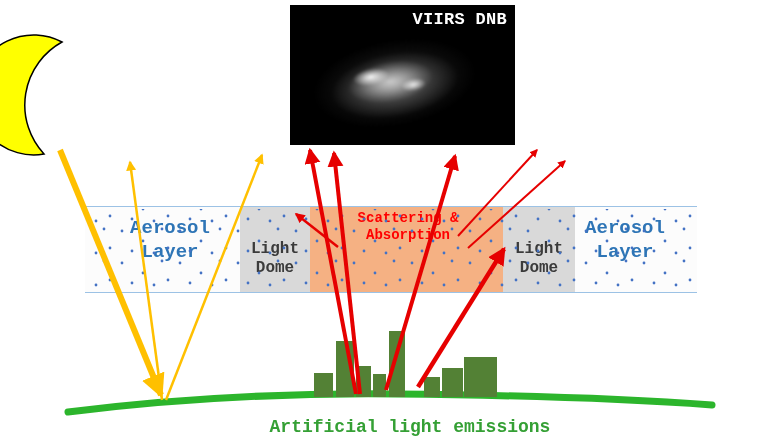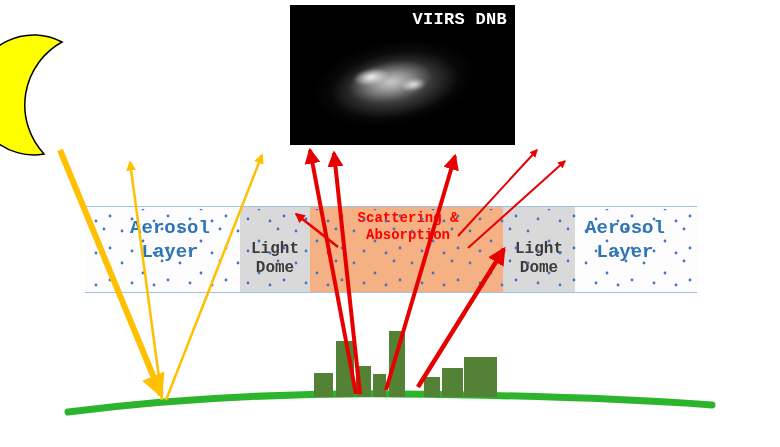--- a/index.html
+++ b/index.html
@@ -116,14 +116,15 @@
 
     <line x1="356" y1="394" x2="310" y2="150" stroke="#e60000" stroke-width="4" marker-end="url(#ar)"></line>
     <line x1="360" y1="394" x2="334" y2="153" stroke="#e60000" stroke-width="4" marker-end="url(#ar)"></line>
     <line x1="386" y1="390" x2="455" y2="156" stroke="#e60000" stroke-width="4" marker-end="url(#ar)"></line>
     <line x1="418" y1="387" x2="504" y2="249" stroke="#e60000" stroke-width="4.5" marker-end="url(#ar)"></line>
     <line x1="338" y1="247" x2="296" y2="214" stroke="#e60000" stroke-width="2.5" marker-end="url(#ar)"></line>
     <line x1="458" y1="236" x2="537" y2="150" stroke="#e60000" stroke-width="2" marker-end="url(#ar)"></line>
     <line x1="468" y1="248" x2="565" y2="161" stroke="#e60000" stroke-width="2" marker-end="url(#ar)"></line>
   </svg>
 
+  <div class="ground-label">Artificial light emissions</div>
 
 </div>
 
 </body></html>

